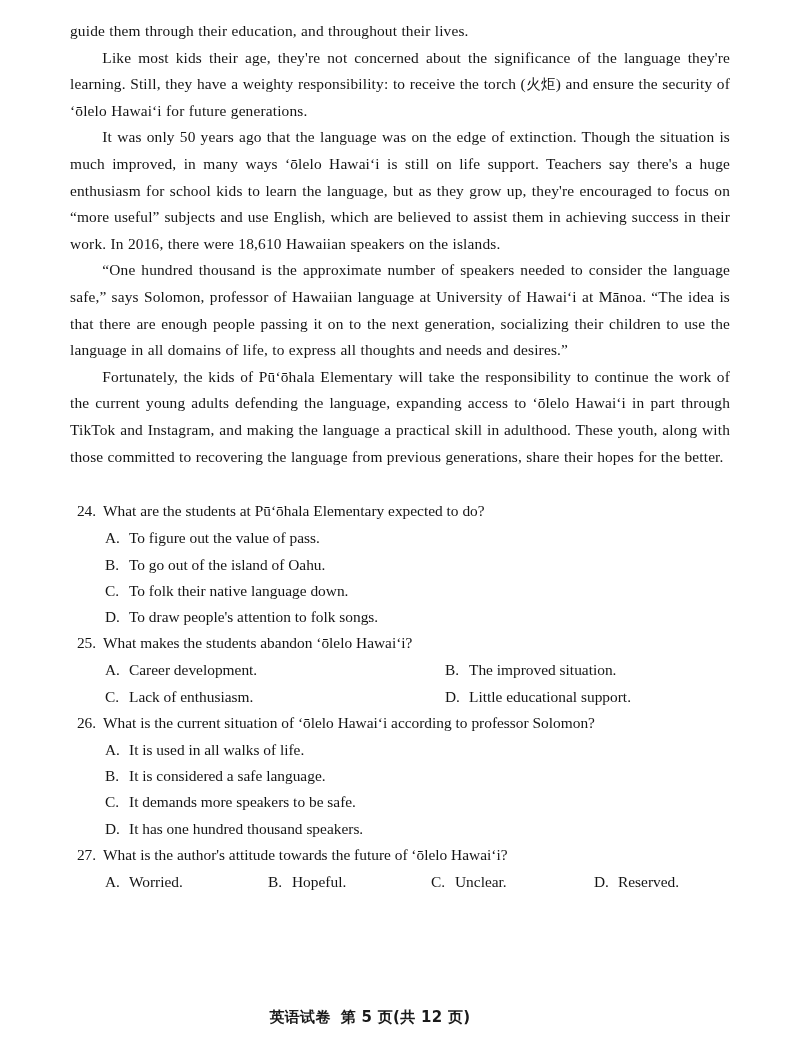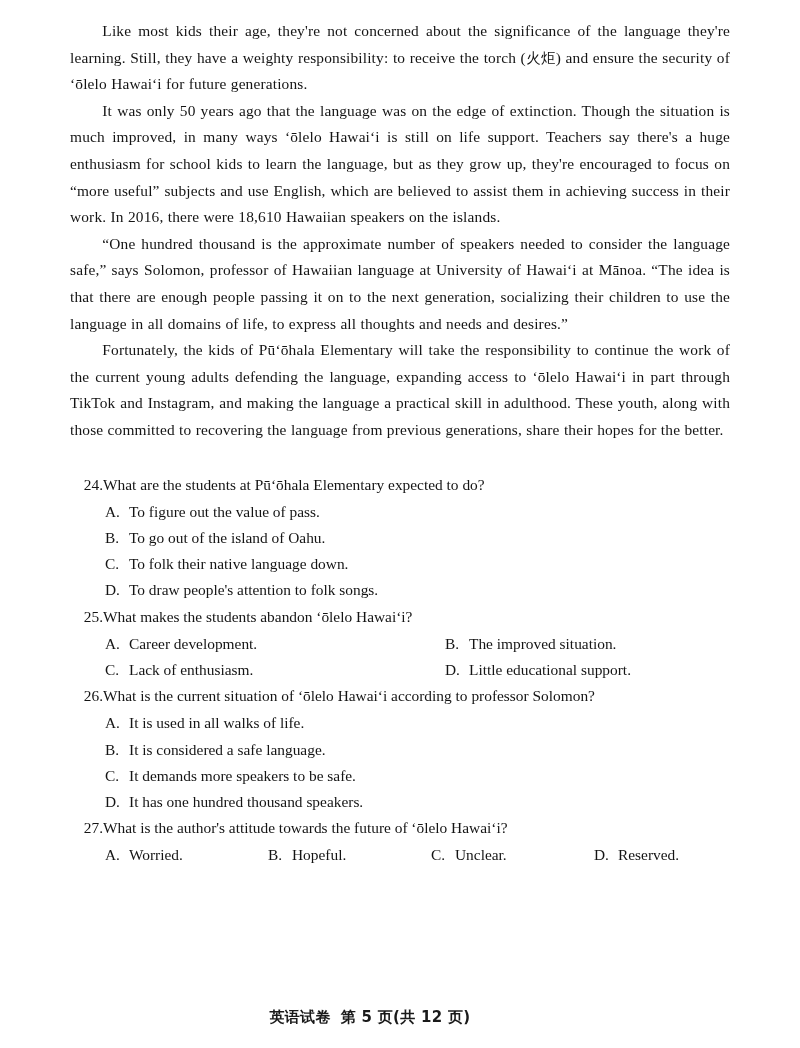--- a/index.html
+++ b/index.html
@@ -63,21 +63,21 @@
   .qstem {
     display: flex;
     font-size: 15.4px;
     line-height: 26.2px;
     color: #141414;
     margin-bottom: 1px;
   }
   .qnum {
     width: 33px;
     flex: 0 0 33px;
-    text-align: right;
+    text-align: center;
   }
   .qtext {
     flex: 1 1 auto;
   }
 
   .opts-stacked .opt-row {
     display: flex;
     font-size: 15.4px;
     line-height: 26.2px;
     padding-left: 35px;
@@ -134,20 +134,21 @@
 </style>
 </head>
 <body>
 
 <div class="page">
 
   <div class="content">
 
     <div>
 
+      <p class="para">guide them through their education, and throughout their lives.</p>
 
       <p class="para indent"><span>Like most kids their age, they're not concerned about the significance of the language they're learning. Still, they have a weighty responsibility: to receive the torch (</span><span class="cjk">火炬</span><span>) and ensure the security of ʻōlelo Hawaiʻi for future generations.</span></p>
 
       <p class="para indent">It was only 50 years ago that the language was on the edge of extinction. Though the situation is much improved, in many ways ʻōlelo Hawaiʻi is still on life support. Teachers say there's a huge enthusiasm for school kids to learn the language, but as they grow up, they're encouraged to focus on “more useful” subjects and use English, which are believed to assist them in achieving success in their work. In 2016, there were 18,610 Hawaiian speakers on the islands.</p>
 
       <p class="para indent">“One hundred thousand is the approximate number of speakers needed to consider the language safe,” says Solomon, professor of Hawaiian language at University of Hawaiʻi at Mānoa. “The idea is that there are enough people passing it on to the next generation, socializing their children to use the language in all domains of life, to express all thoughts and needs and desires.”</p>
 
       <p class="para indent">Fortunately, the kids of Pūʻōhala Elementary will take the responsibility to continue the work of the current young adults defending the language, expanding access to ʻōlelo Hawaiʻi in part through TikTok and Instagram, and making the language a practical skill in adulthood. These youth, along with those committed to recovering the language from previous generations, share their hopes for the better.</p>
     </div>
 

